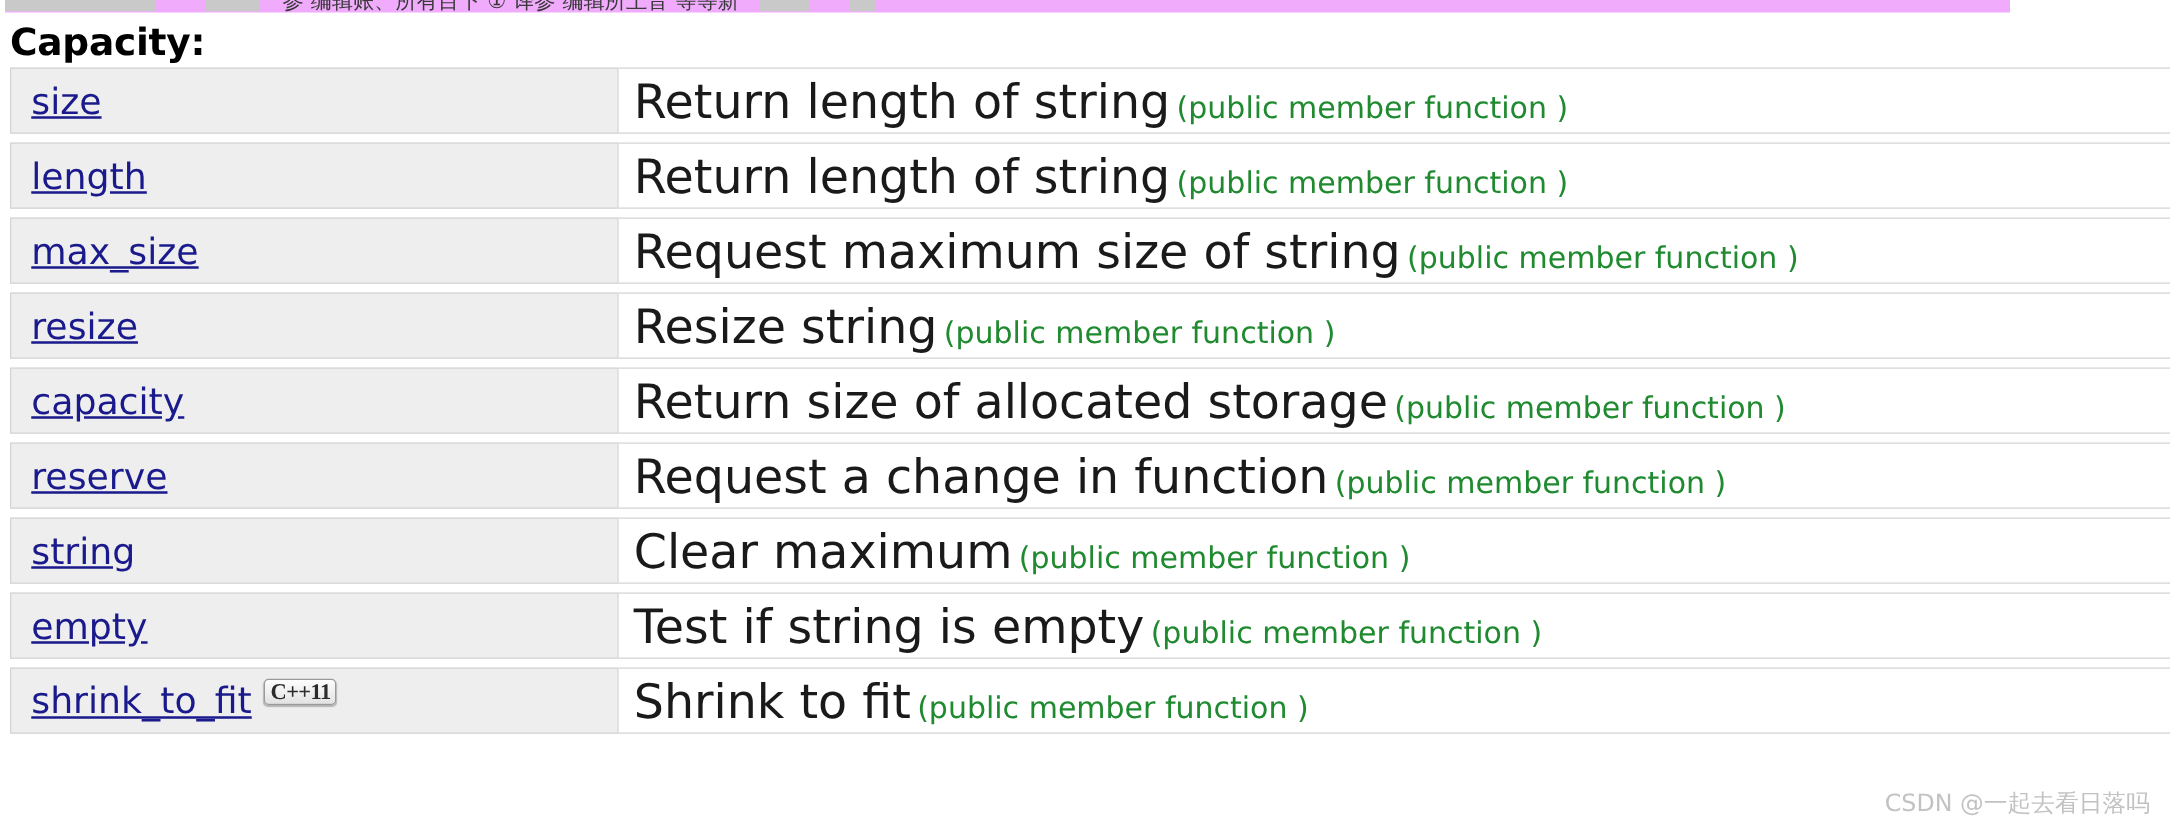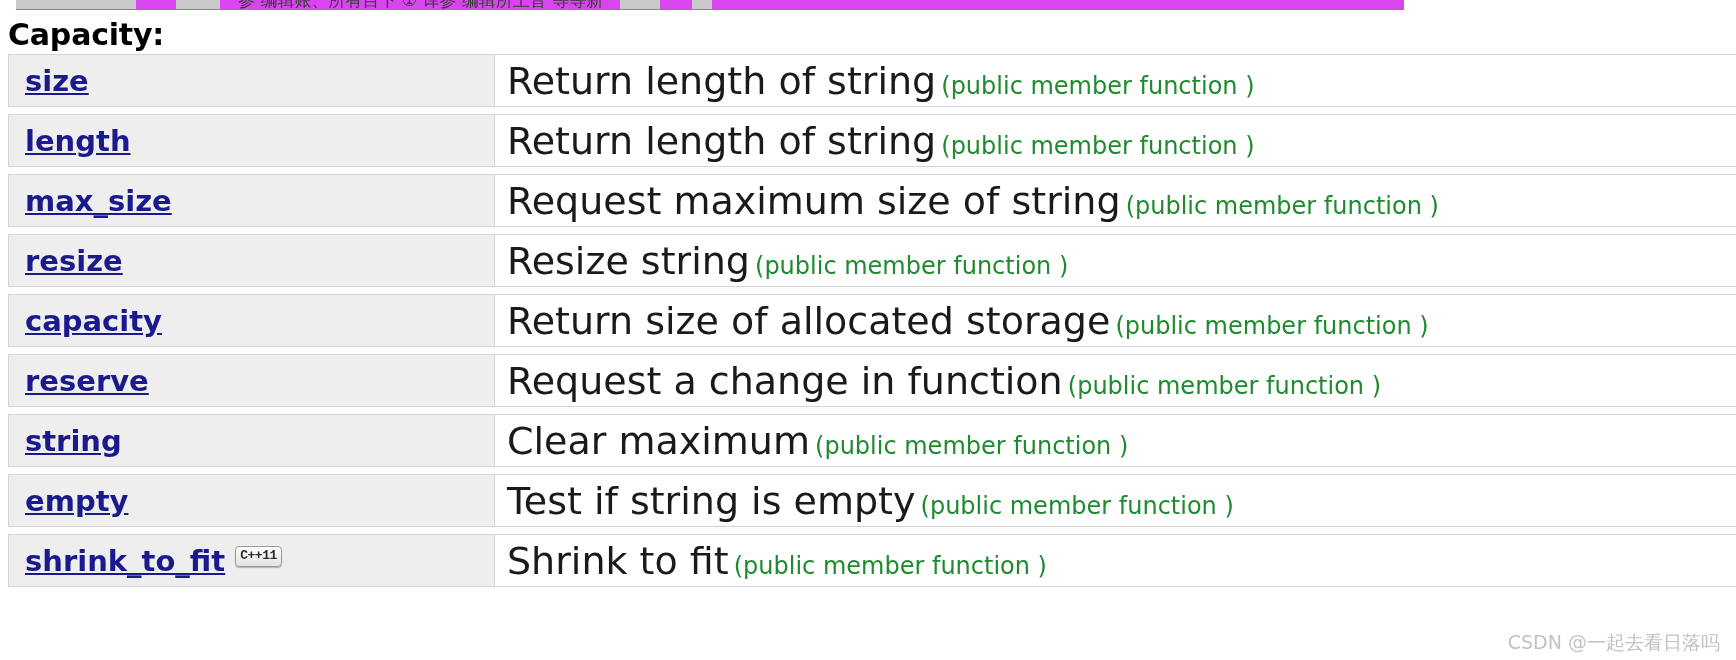--- a/index.html
+++ b/index.html
@@ -12,25 +12,25 @@
     height: 660px;
     overflow: hidden;
     font-family: "DejaVu Sans", "Liberation Sans", sans-serif;
     position: relative;
   }
 
   
   .top-strip {
     position: absolute;
     top: 0;
-    left: 16px;
-    width: 1388px;
+    left: 4px;
+    width: 1604px;
     height: 10px;
     overflow: hidden;
-    background: #d946ef;
+    background: #f0abfc;
   }
   .top-strip .chip {
     position: absolute;
     top: 0;
     height: 9px;
     background: #c9c9c9;
   }
   .top-strip .cn {
     position: absolute;
     top: -11px;
@@ -78,21 +78,21 @@
     background: #ffffff;
     border: 1px solid #d4d4d4;
     border-left: none;
     padding: 0 0 0 12px;
     vertical-align: middle;
     white-space: nowrap;
   }
 
   .fn-name {
     font-size: 29px;
-    font-weight: bold;
+    font-weight: normal;
     color: #1a1a8c;
     font-family: "DejaVu Sans", "Liberation Sans", sans-serif;
     vertical-align: middle;
   }
 
   .desc-text {
     font-size: 38px;
     color: #1a1a1a;
     font-family: "DejaVu Sans", "Liberation Sans", sans-serif;
   }
@@ -103,29 +103,29 @@
   }
 
   
   .cpp-badge {
     display: inline-block;
     margin-left: 10px;
     vertical-align: 6px;
     padding: 0 4px;
     height: 19px;
     line-height: 18px;
-    font-size: 13px;
+    font-size: 18px;
     font-weight: bold;
     letter-spacing: -0.5px;
     color: #2b2b2b;
     background: linear-gradient(#fdfdfd, #e2e2e2);
     border: 1px solid #9a9a9a;
     border-radius: 4px;
     box-shadow: 0 1px 1px rgba(0,0,0,0.25);
-    font-family: Liberation Mono, monospace;
+    font-family: Liberation Serif, serif;
   }
 
   
   .watermark {
     position: absolute;
     right: 16px;
     bottom: 4px;
     font-size: 19px;
     color: #c2c2c2;
     white-space: nowrap;

